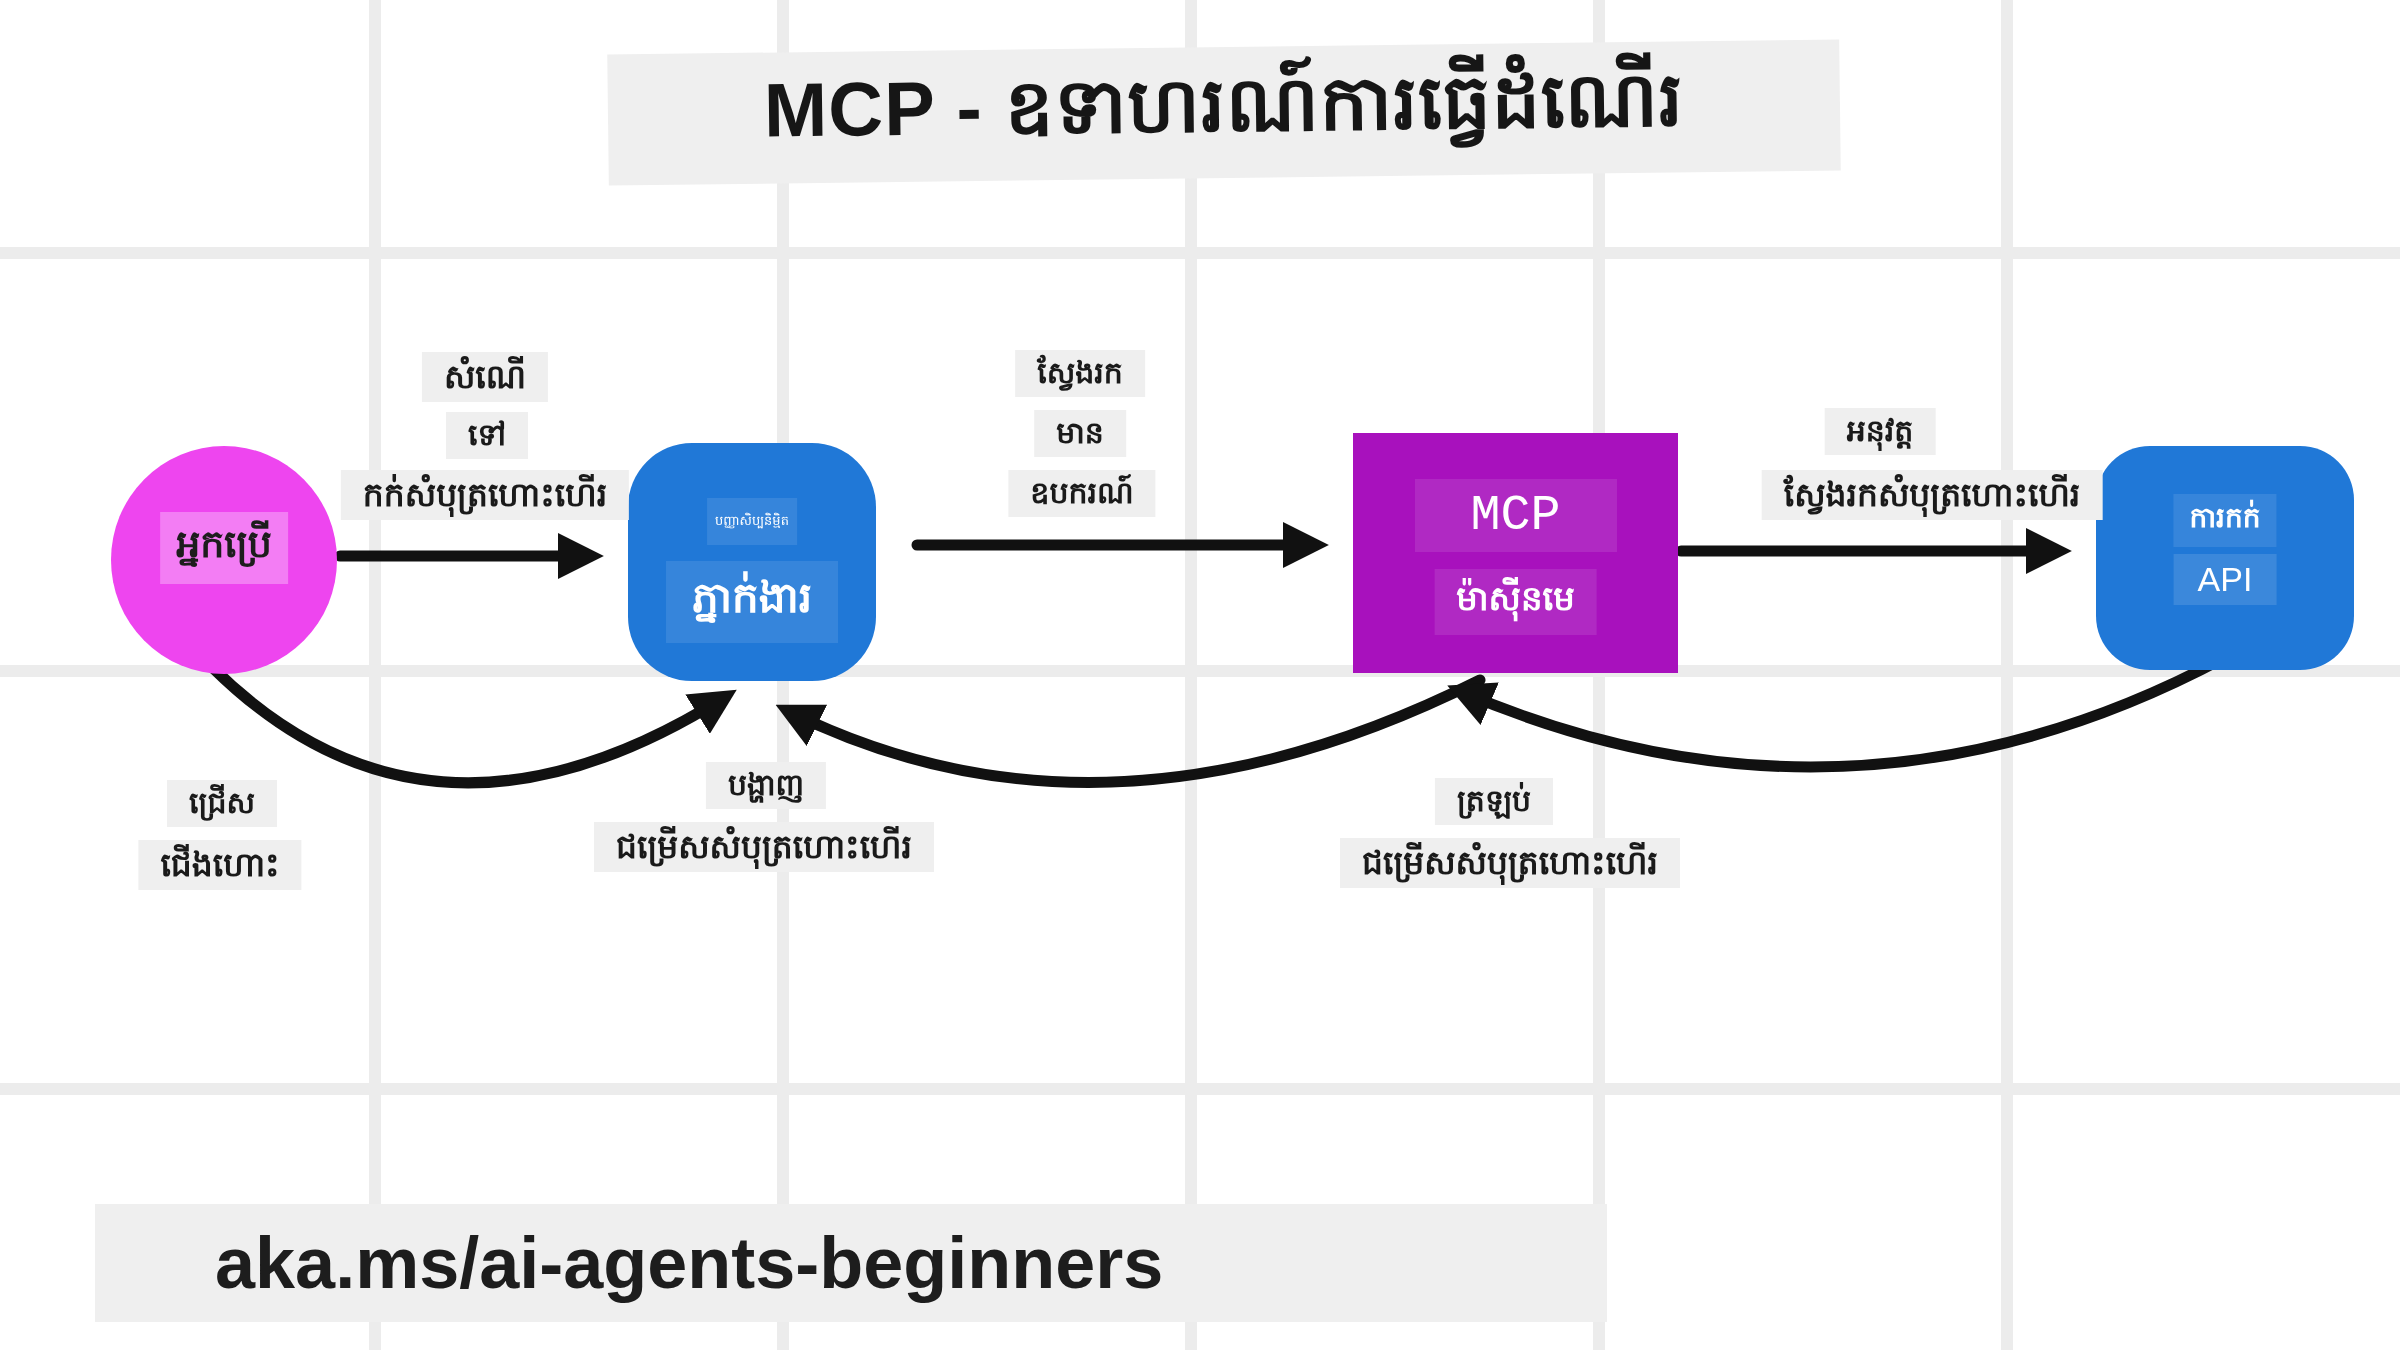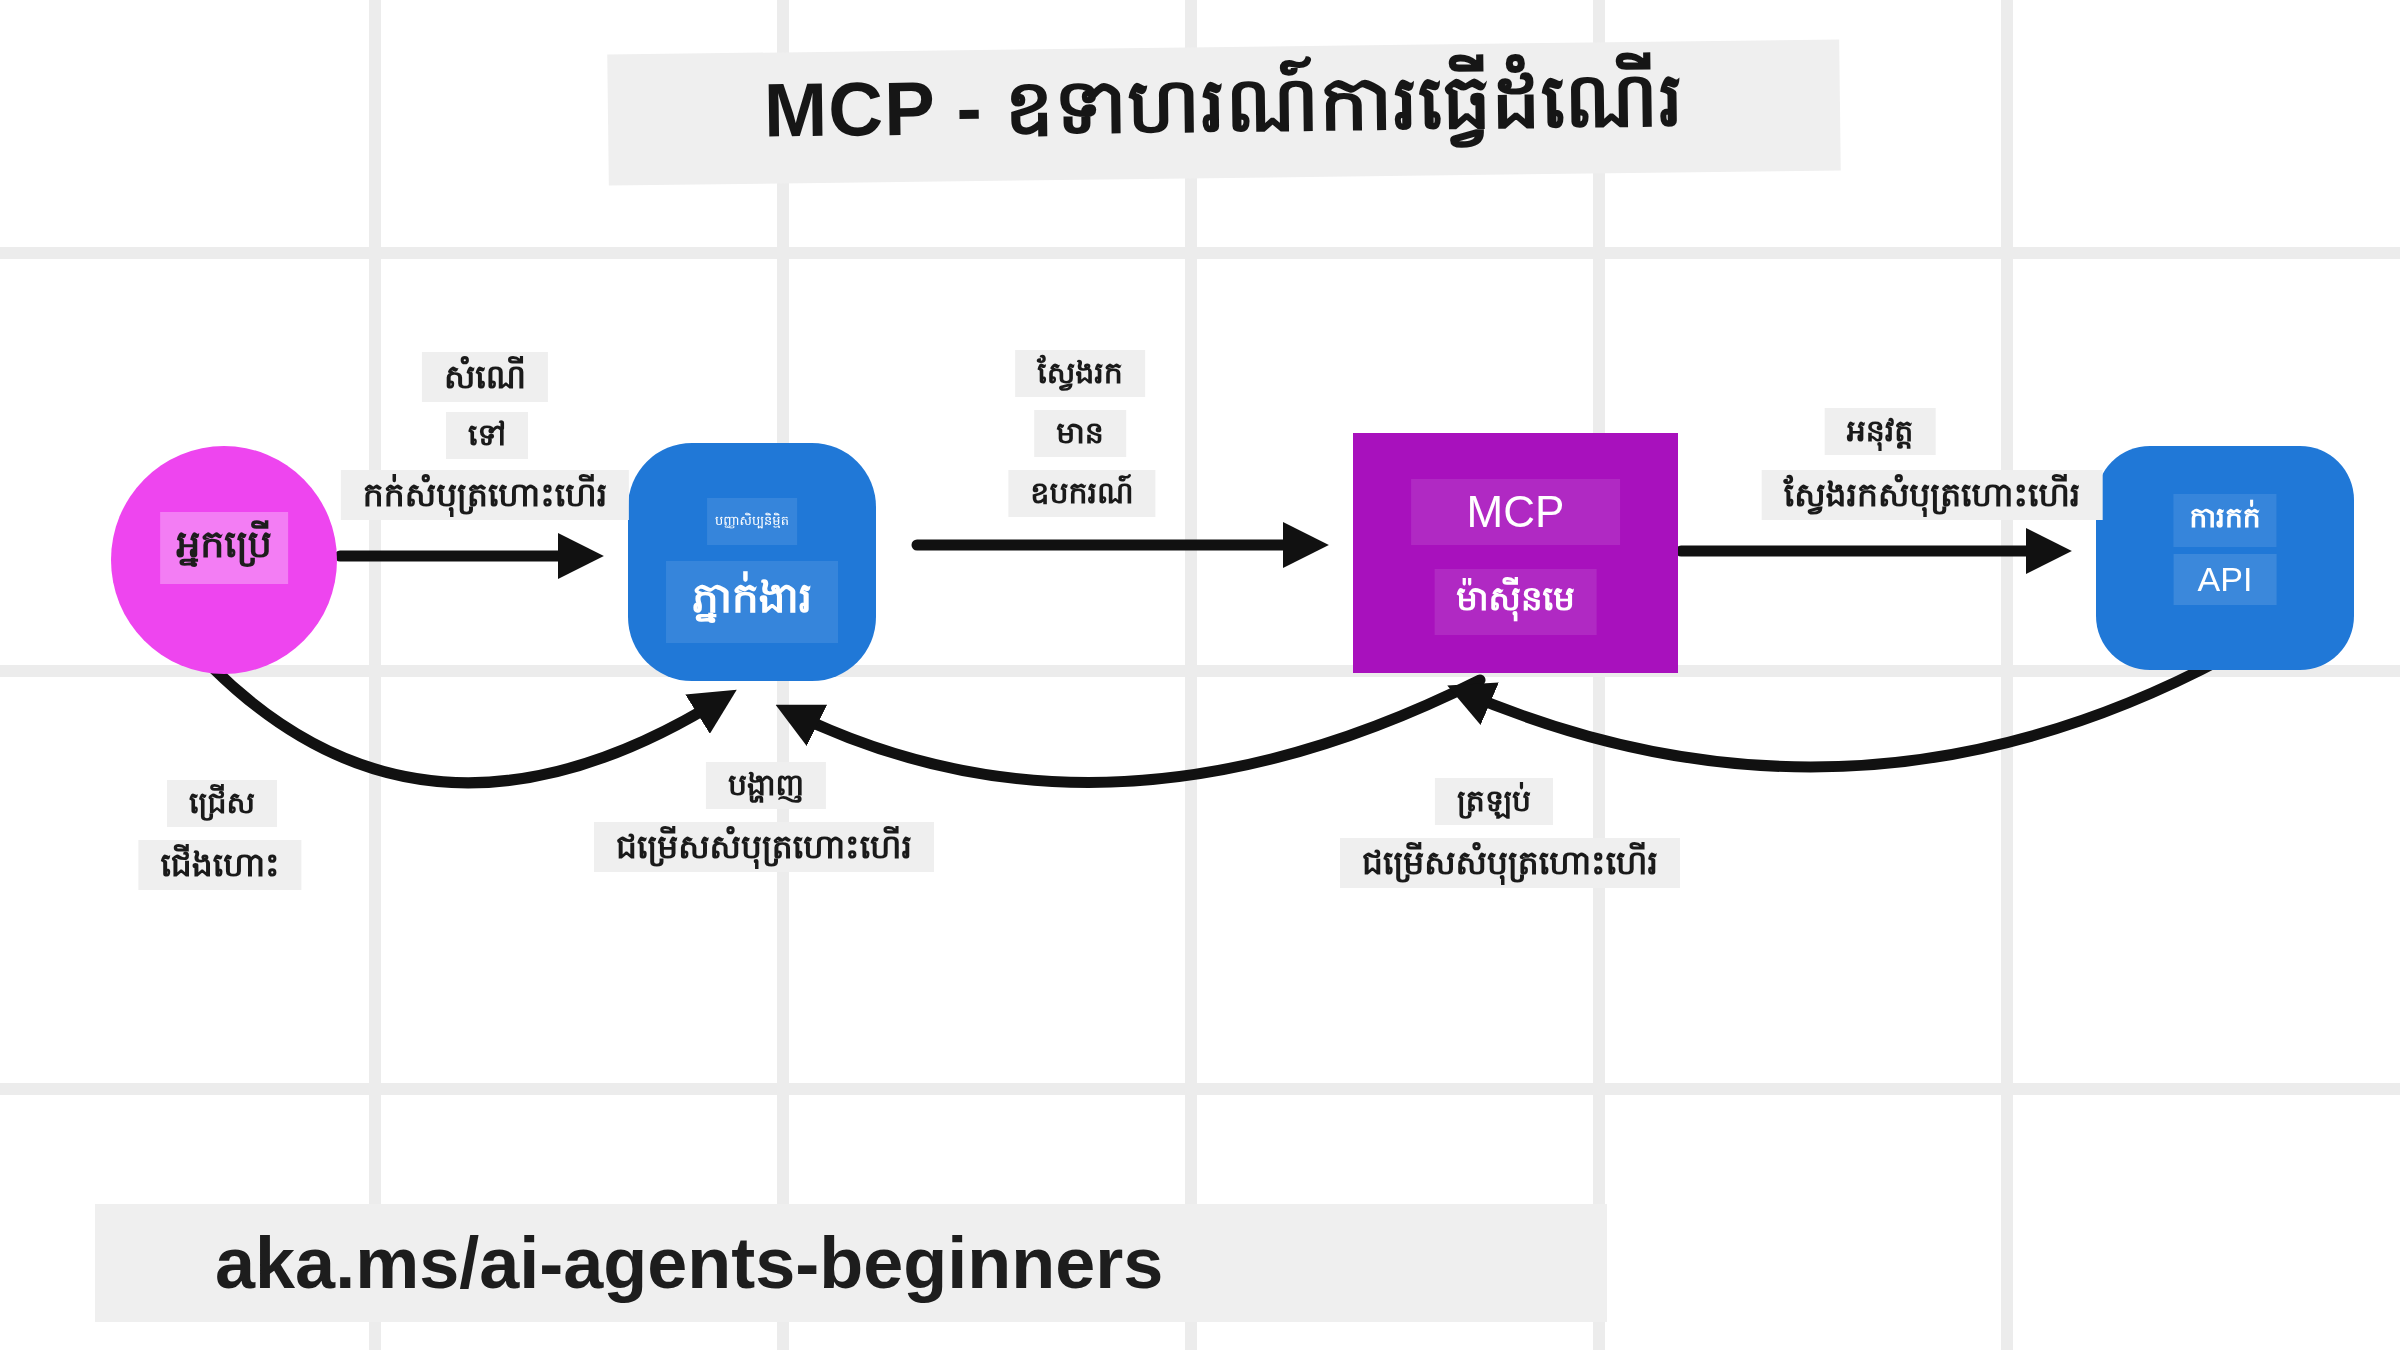--- a/index.html
+++ b/index.html
@@ -76,22 +76,23 @@
   }
   .agent-label {
     top: 118px;
     background: rgba(255,255,255,0.10);
     color: #ffffff; font-size: 42px; font-weight: 700;
     padding: 10px 26px;
   }
   .mcp-line1 {
     top: 46px;
     background: rgba(255,255,255,0.10);
-    color: #ffffff; font-size: 44px; font-weight: 500;
+    color: #ffffff; font-size: 50px; font-weight: 500;
     padding: 8px 56px;
+    font-family: Liberation Mono, monospace;
   }
   .mcp-line2 {
     top: 136px;
     background: rgba(255,255,255,0.10);
     color: #ffffff; font-size: 34px; font-weight: 700;
     padding: 8px 22px;
   }
   .api-line1 {
     top: 48px;
     background: rgba(255,255,255,0.10);

